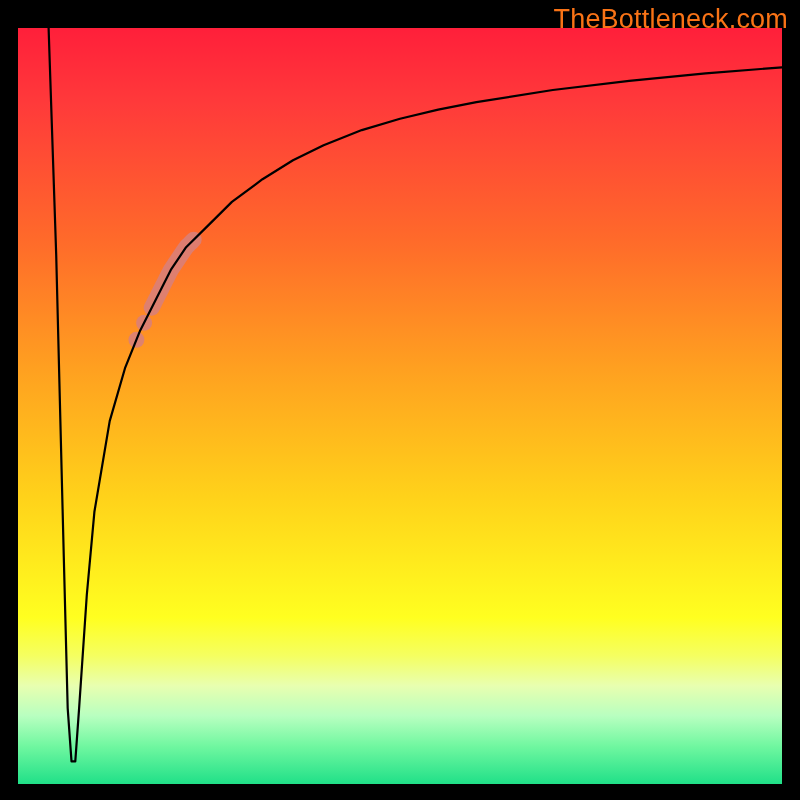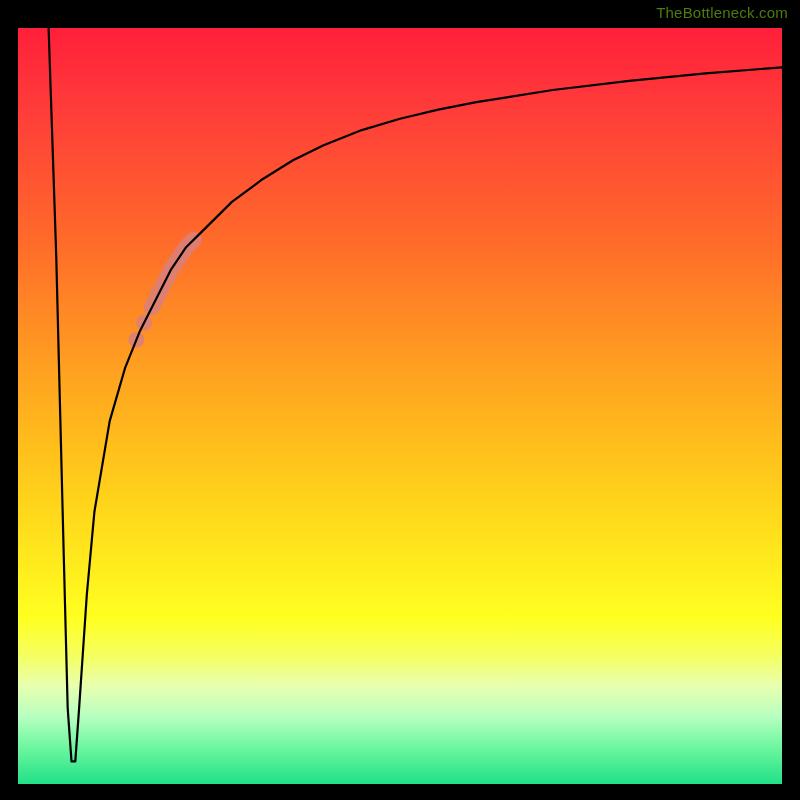--- a/index.html
+++ b/index.html
@@ -7,22 +7,22 @@
     width: 800px;
     height: 800px;
     background: #000;
     position: relative;
     font-family: Arial, Helvetica, sans-serif;
   }
   .watermark {
     position: absolute;
     top: 4px;
     right: 12px;
-    color: #4d7c0f;
-    font-size: 15px;
+    color: #f97316;
+    font-size: 27px;
     font-weight: 500;
     letter-spacing: 0.2px;
     z-index: 10;
   }
   .plot-frame {
     position: absolute;
     top: 28px;
     left: 18px;
     width: 764px;
     height: 756px;

